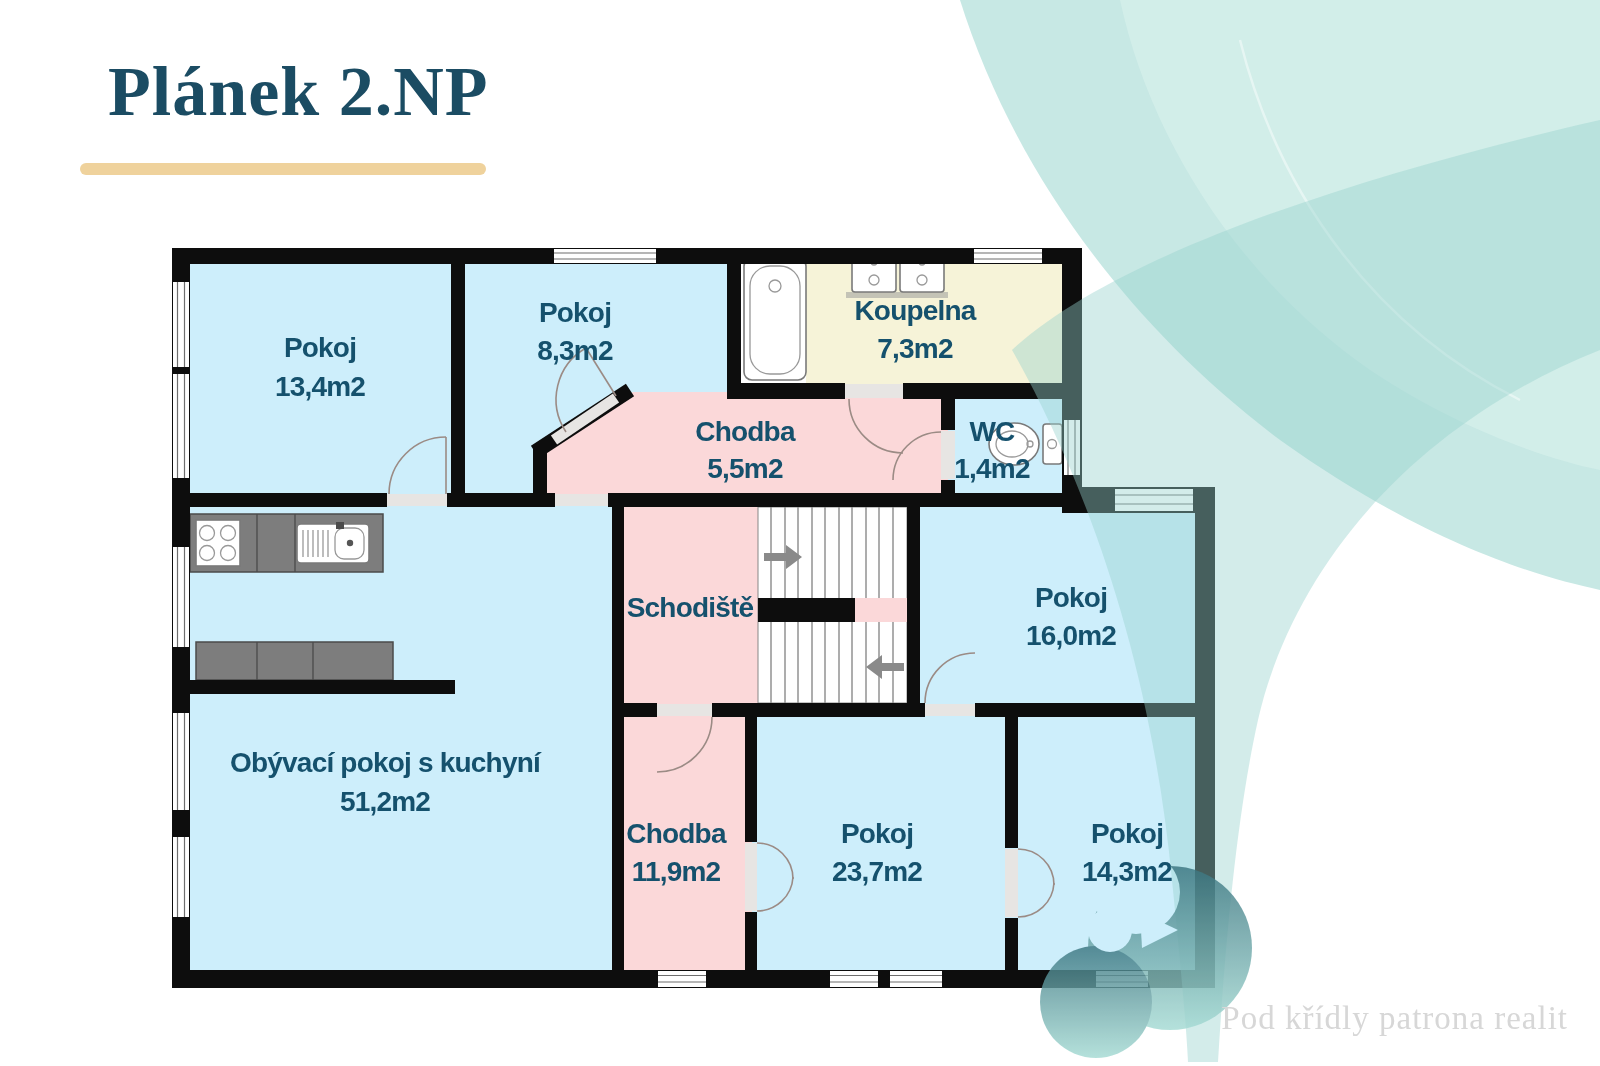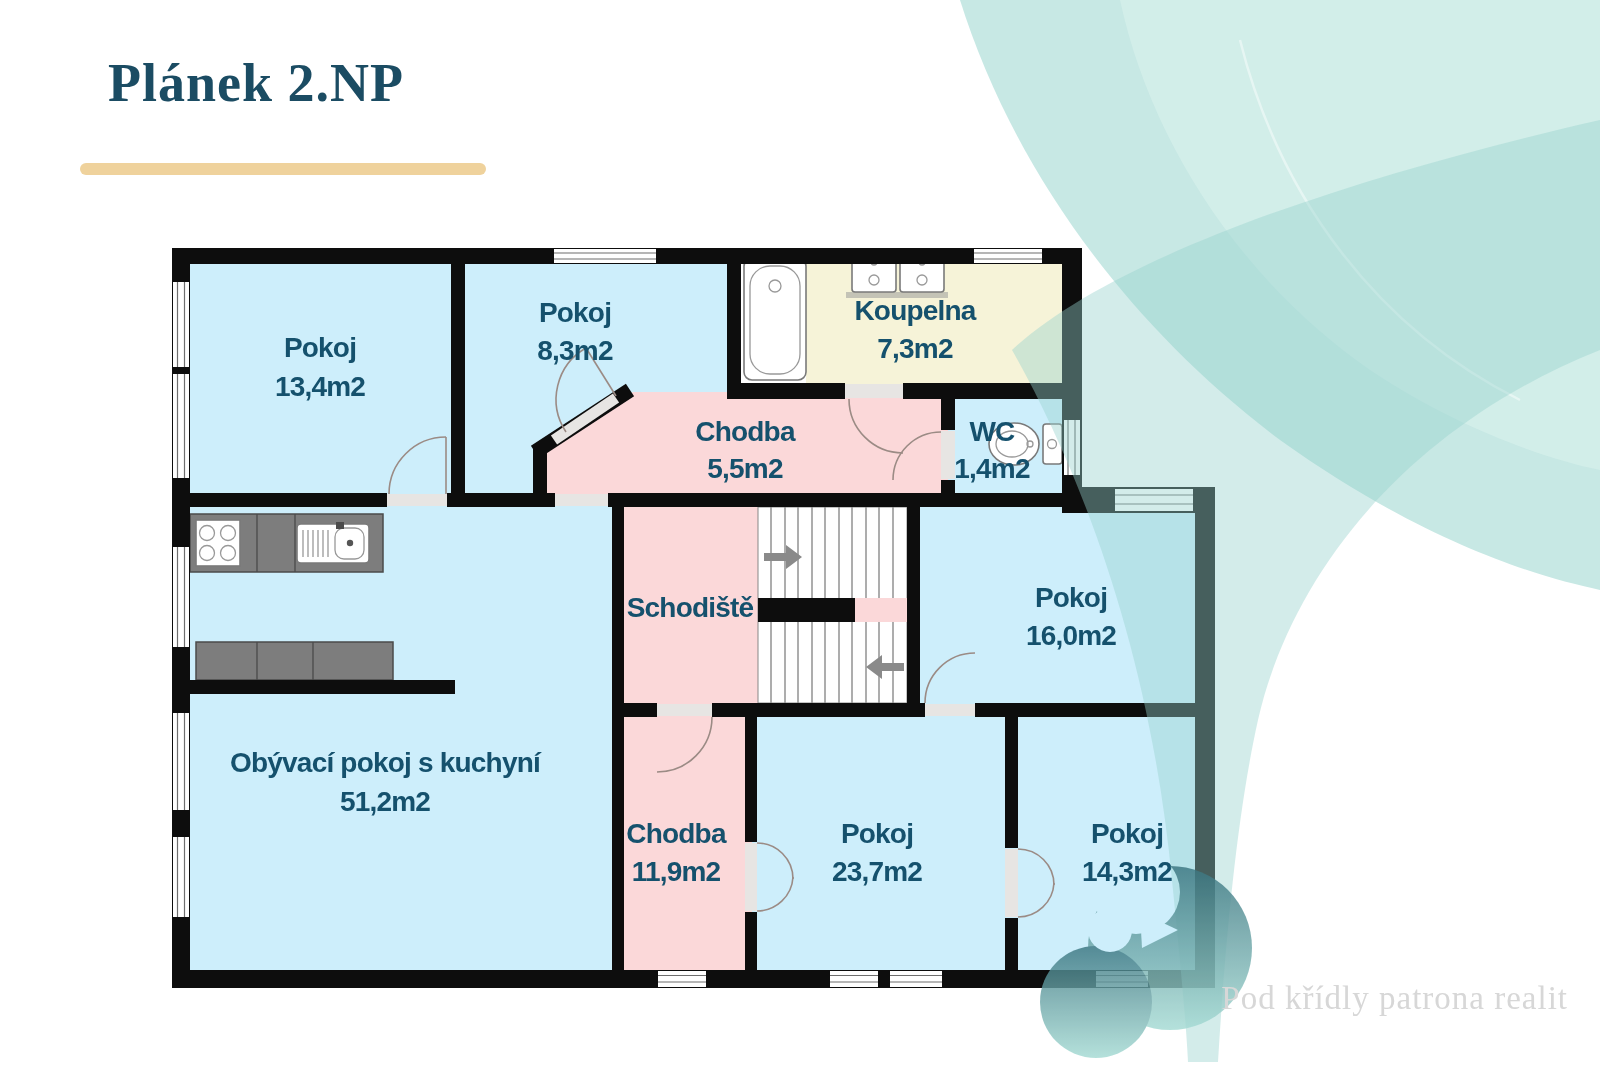--- a/index.html
+++ b/index.html
@@ -1,21 +1,21 @@
 <!DOCTYPE html>
 <html><head>
 <meta charset="utf-8">
 <style>
   html,body{margin:0;padding:0;background:#fff;}
   body{width:1600px;height:1066px;position:relative;overflow:hidden;font-family:"Liberation Sans",sans-serif;}
   #stage{position:absolute;inset:0;}
   .page-title{position:absolute;left:108px;top:52px;font-family:"Liberation Serif","DejaVu Serif",serif;
-    font-size:54px;font-weight:600;color:#1b4c63;letter-spacing:1px;}
+    font-size:70px;font-weight:600;color:#1b4c63;letter-spacing:1px;}
   .title-underline{position:absolute;left:80px;top:163px;width:406px;height:12px;border-radius:6px;background:#efd29c;}
-  .brand-footer{position:absolute;right:32px;top:980px;width:600px;text-align:right;
+  .brand-footer{position:absolute;right:32px;top:1000px;width:600px;text-align:right;
     font-family:"Liberation Serif","DejaVu Serif",serif;font-size:33px;color:#d7d7d7;letter-spacing:1px;}
   svg{position:absolute;left:0;top:0;}
   svg text{font-family:"Liberation Sans",sans-serif;font-weight:700;fill:#15516d;letter-spacing:-0.8px;}
   .lbl{font-size:28px;}
   .wall{fill:#0d0d0d;}
   .fill-room{fill:#cdeefb;}
   .fill-cor{fill:#fbd8d9;}
   .fill-bath{fill:#f6f3d8;}
   .fixt{fill:#ffffff;stroke:#7a7a7a;stroke-width:1.6;}
   .fixt-thin{fill:none;stroke:#999;stroke-width:1.3;}

